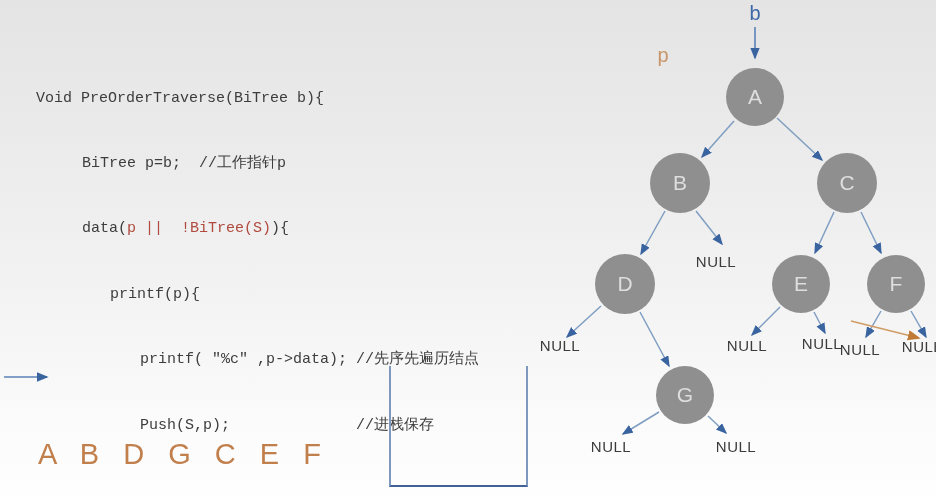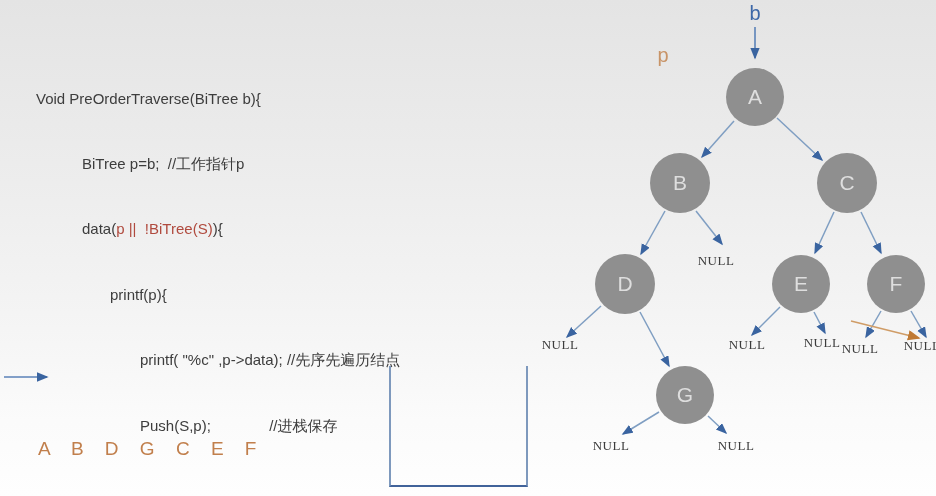--- a/index.html
+++ b/index.html
@@ -7,47 +7,47 @@
   #stage{
     position:relative;width:936px;height:496px;overflow:hidden;
     background:linear-gradient(180deg,#e4e4e4 0%,#eaeaea 25%,#f3f3f3 60%,#fbfbfb 85%,#fefefe 100%);
   }
   
   .code{
     position:absolute;left:36px;top:44px;
     font-size:15px;line-height:21.8px;color:#3d3d3d;
     white-space:pre;
   }
-  .code-line{white-space:pre;}
+  .code-line{white-space:pre;font-family:Liberation Mono, monospace;}
   .red{color:#b04a3e;}
   .i0{padding-left:0;}
   .i1{padding-left:46px;}
   .i2{padding-left:74px;}
   .i3{padding-left:104px;}
   
   .result{
     position:absolute;left:38px;top:438px;
-    font-size:19px;letter-spacing:8px;color:#c17f4c;
+    font-size:29px;letter-spacing:8px;color:#c17f4c;
   }
   
   .stack{
     position:absolute;left:389px;top:366px;width:135px;height:119px;
     border-left:2px solid #7e99bd;border-right:2px solid #7e99bd;
     border-bottom:2px solid #41639a;
   }
   
   .node{
     position:absolute;width:60px;height:60px;border-radius:50%;
     background:#8f8f8f;color:#dedede;font-size:21px;
     display:flex;align-items:center;justify-content:center;
   }
   .node.small{width:58px;height:58px;}
   .nulltxt{
     position:absolute;transform:translateX(-50%);
-    font-size:13px;color:#3c3c3c;letter-spacing:0.5px;font-family:Liberation Serif, serif;
+    font-size:15px;color:#3c3c3c;letter-spacing:0.5px;
   }
   .ptr-label{position:absolute;transform:translateX(-50%);font-size:20px;}
   .lbl-b{color:#3d68a8;}
   .lbl-p{color:#c89468;}
   svg.edges{position:absolute;left:0;top:0;pointer-events:none;}
 </style>
 </head>
 <body>
 
 <div id="stage">

